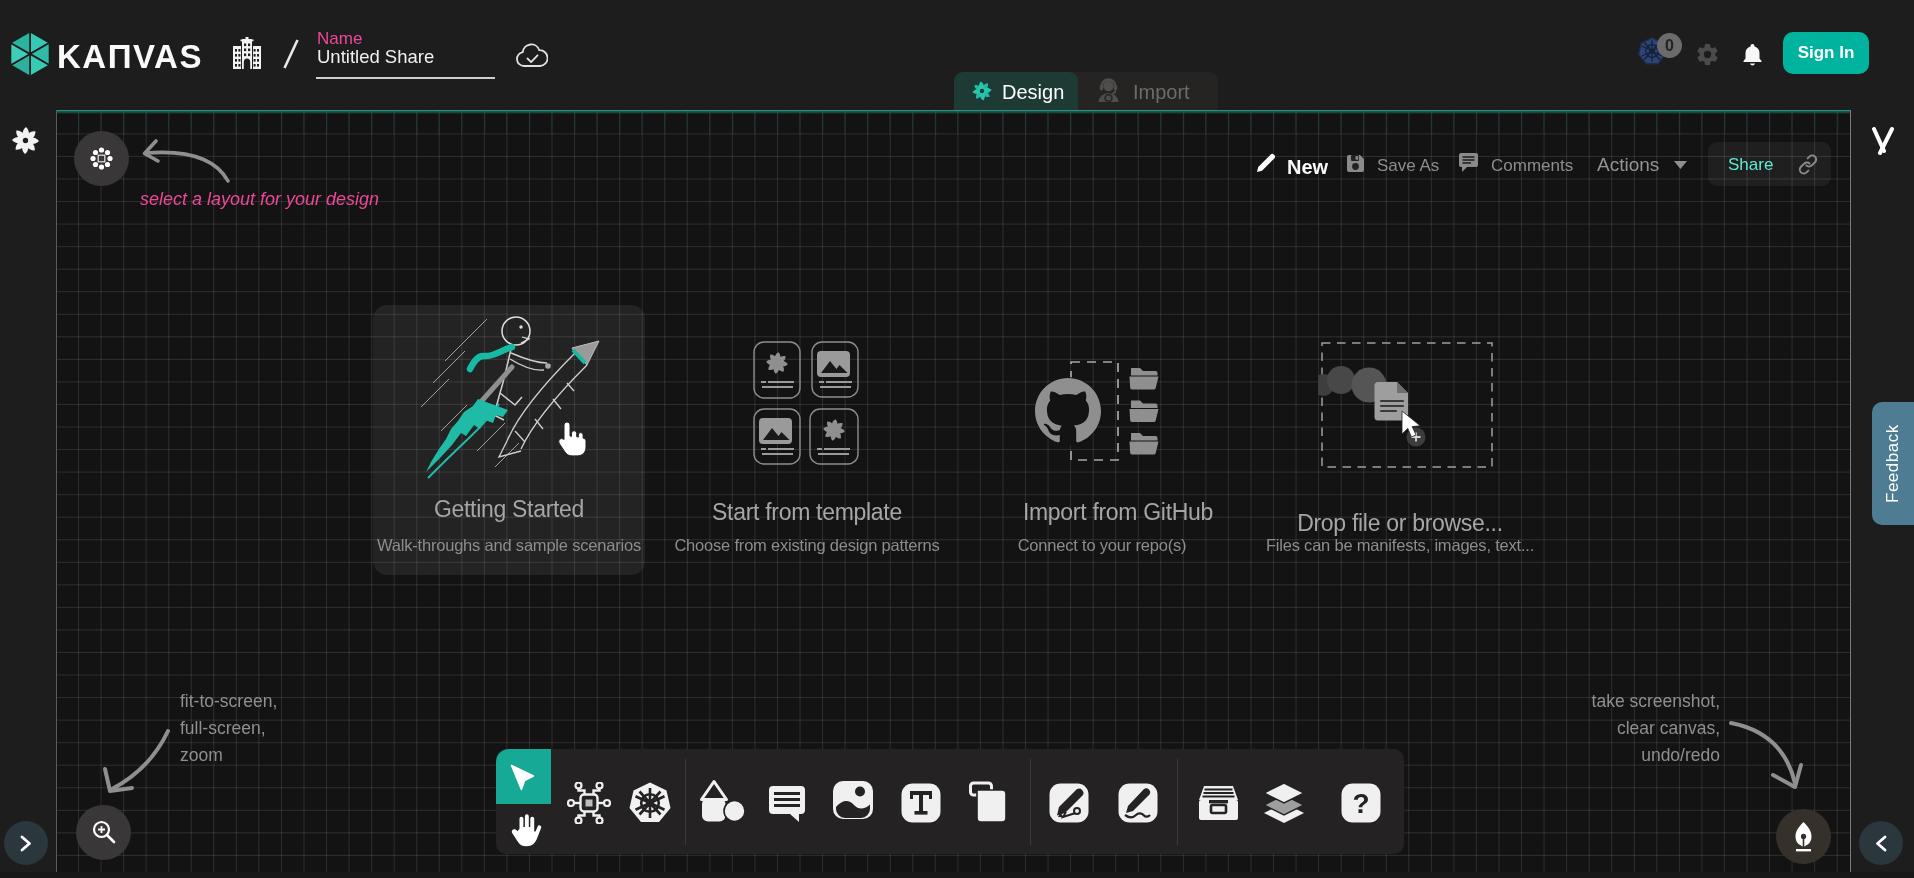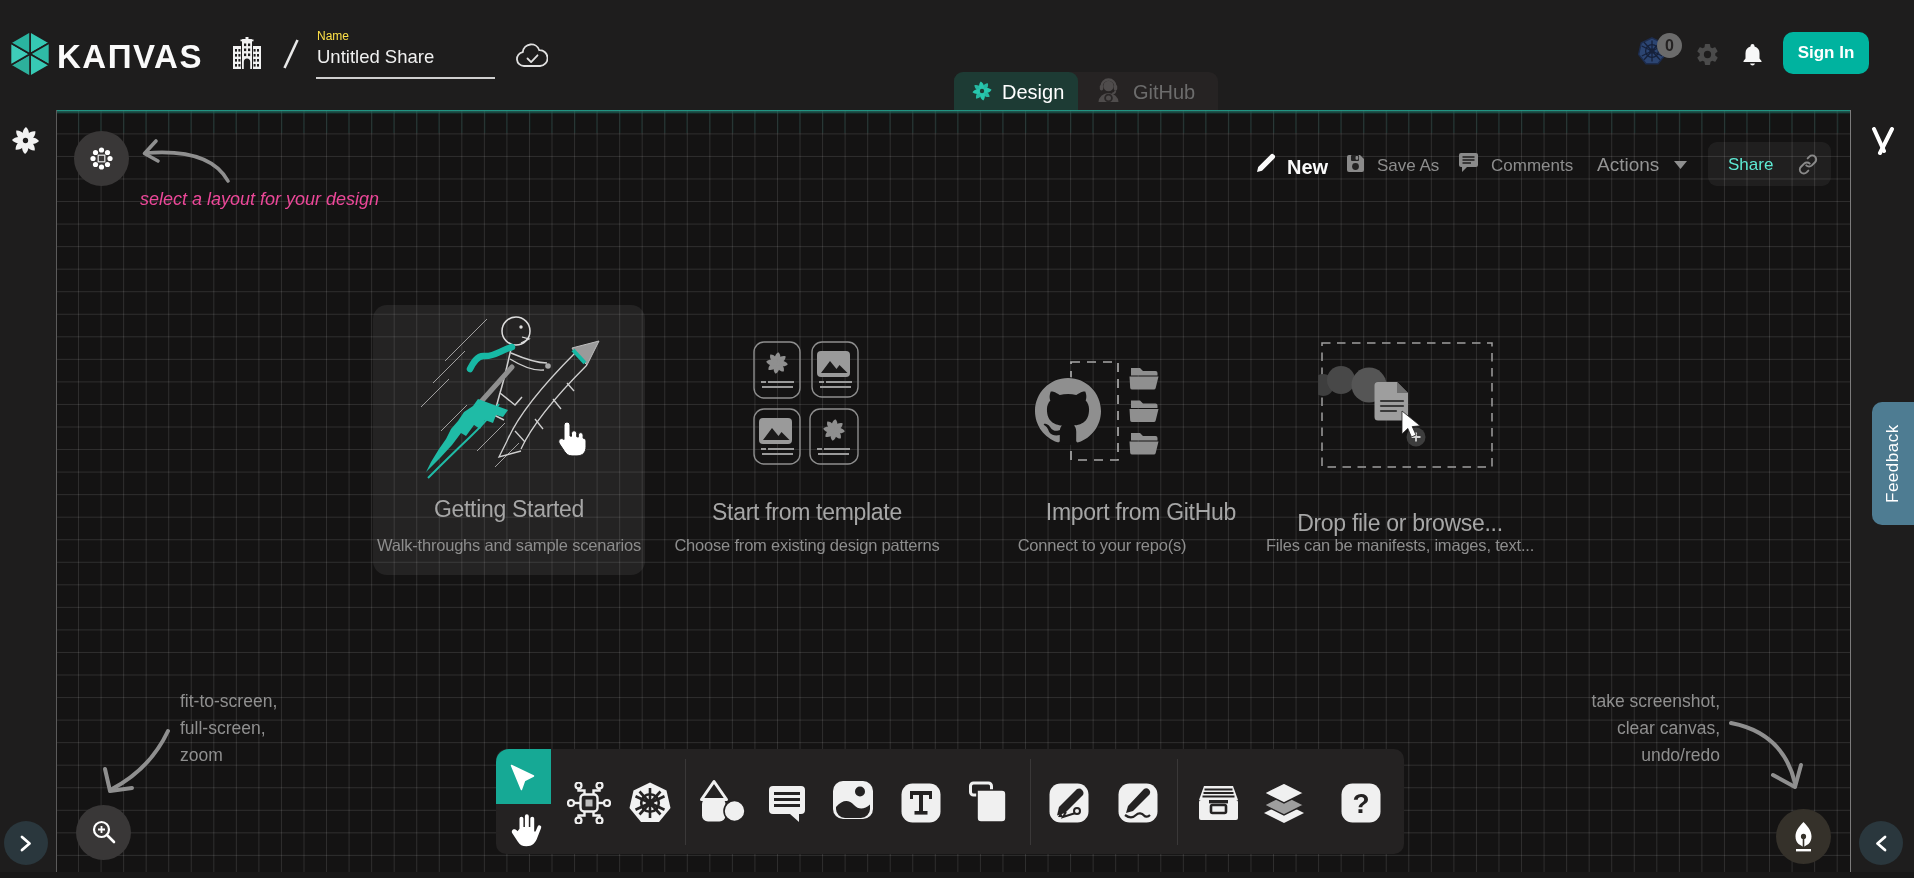--- a/index.html
+++ b/index.html
@@ -232,21 +232,21 @@
     <path transform="translate(5,23) scale(2.0625)" fill="#8f8f8f" d="M16 0 C7.16 0 0 7.16 0 16 c0 7.07 4.58 13.06 10.94 15.18 .8 .15 1.09 -.35 1.09 -.77 0 -.38 -.01 -1.39 -.02 -2.72 -4.45 .97 -5.39 -2.15 -5.39 -2.15 -.73 -1.85 -1.78 -2.34 -1.78 -2.34 -1.45 -.99 .11 -.97 .11 -.97 1.6 .11 2.45 1.65 2.45 1.65 1.43 2.45 3.75 1.74 4.66 1.33 .15 -1.03 .56 -1.74 1.02 -2.14 -3.55 -.4 -7.29 -1.78 -7.29 -7.91 0 -1.75 .62 -3.18 1.65 -4.3 -.17 -.4 -.72 -2.03 .16 -4.24 0 0 1.34 -.43 4.4 1.64 1.28 -.36 2.65 -.53 4.01 -.54 1.36 .01 2.73 .18 4.01 .54 3.05 -2.07 4.39 -1.64 4.39 -1.64 .88 2.21 .33 3.84 .16 4.24 1.03 1.12 1.64 2.55 1.64 4.3 0 6.15 -3.74 7.5 -7.31 7.9 .58 .49 1.09 1.47 1.09 2.97 0 2.14 -.02 3.87 -.02 4.4 0 .43 .29 .93 1.1 .77 C27.42 29.06 32 23.07 32 16 32 7.16 24.84 0 16 0z"></path>
     <g fill="#8f8f8f">
       <path d="M101 13 h9 l3 3 h12.5 a2 2 0 0 1 2 2 v2.5 h-26.5z"></path>
       <path d="M99.5 21.5 h29 l-2.8 11.5 a2 2 0 0 1 -2 1.6 h-21.5 a2 2 0 0 1 -2 -1.6z"></path>
       <path d="M101 45.5 h9 l3 3 h12.5 a2 2 0 0 1 2 2 v2.5 h-26.5z"></path>
       <path d="M99.5 54 h29 l-2.8 11.5 a2 2 0 0 1 -2 1.6 h-21.5 a2 2 0 0 1 -2 -1.6z"></path>
       <path d="M101 78 h9 l3 3 h12.5 a2 2 0 0 1 2 2 v2.5 h-26.5z"></path>
       <path d="M99.5 86.5 h29 l-2.8 11.5 a2 2 0 0 1 -2 1.6 h-21.5 a2 2 0 0 1 -2 -1.6z"></path>
     </g>
   </svg>
-  <div class="abs cardtitle" style="left:936px;top:499px;width:300px;text-align:right;">Import from GitHub</div>
+  <div class="abs cardtitle" style="left:968px;top:499px;width:300px;">Import from GitHub</div>
   <div class="abs cardsub" style="left:952px;top:536px;width:300px;">Connect to your repo(s)</div>
 
   <svg class="abs" style="left:1318px;top:340px;" width="180" height="132" viewBox="0 0 180 132">
     <rect x="4" y="3" width="170" height="124" fill="none" stroke="#9f9f9f" stroke-width="1.5" stroke-dasharray="8.5 6.5"></rect>
     <circle cx="5" cy="45" r="11" fill="#3e3e3e"></circle>
     <circle cx="23" cy="40" r="14" fill="#484848"></circle>
     <circle cx="51" cy="45" r="17.5" fill="#555555"></circle>
     <path d="M60 42 h19 l11 11 v24 a3.5 3.5 0 0 1 -3.5 3.5 h-26.5 a3.5 3.5 0 0 1 -3.5 -3.5 v-31.5 a3.5 3.5 0 0 1 3.5 -3.5z" fill="#9e9e9e"></path>
     <path d="M79 42 l11 11 h-11z" fill="#6e6e6e"></path>
     <g stroke="#3a3a3a" stroke-width="2.2" stroke-linecap="round">
@@ -451,21 +451,21 @@
         <rect x="23.6" y="22" width="2" height="2.6"></rect>
           <rect x="27" y="22" width="2" height="2.6"></rect>
         <rect x="23.6" y="27" width="2" height="2.6"></rect>
           <rect x="27" y="27" width="2" height="2.6"></rect>
       </g>
     </svg>
     <svg class="abs" style="left:282px;top:38px;" width="18" height="32" viewBox="0 0 18 32">
       <line x1="15.5" y1="2" x2="2.5" y2="30" stroke="#e8e8e8" stroke-width="2.6"></line>
     </svg>
 
-    <div class="abs" style="left:317px;top:29px;color:#fde047;font-size:12px;">Name</div>
+    <div class="abs" style="left:317px;top:29px;color:#ec4899;font-size:17px;">Name</div>
     <div class="abs" style="left:317px;top:46px;color:#f0f0f0;font-size:18.5px;">Untitled Share</div>
     <div class="abs" style="left:316px;top:77px;width:179px;height:2px;background:#cfcfcf;"></div>
 
     <svg class="abs" style="left:516px;top:43px;" width="32" height="26" viewBox="0 0 32 26">
       <path d="M8 23 a7 7 0 0 1 -1.2 -13.9 A8.5 8.5 0 0 1 23.3 7.2 A6.4 6.4 0 0 1 24 23 Z" fill="none" stroke="#e0e0e0" stroke-width="1.8"></path>
       <path d="M11.5 15.5 l3.6 3.6 l6.4 -6.8" fill="none" stroke="#e0e0e0" stroke-width="1.8" stroke-linecap="round" stroke-linejoin="round"></path>
     </svg>
 
     <div class="abs" style="left:954px;top:72px;width:264px;height:38px;background:#262323;border-radius:9px 9px 0 0;"></div>
     <div class="abs" style="left:954px;top:72px;width:124px;height:38px;background:#1d3b34;border-radius:9px 9px 0 0;"></div>
@@ -487,21 +487,21 @@
       <g fill="#4f4c4c">
         <circle cx="12.5" cy="8" r="5.2"></circle>
         <path d="M2.5 24 a10 9 0 0 1 20 0 z"></path>
       </g>
       <path d="M5.5 8.5 a7 7 0 0 1 14 0" fill="none" stroke="#4f4c4c" stroke-width="2.4"></path>
       <rect x="3.8" y="7" width="3.4" height="5.4" rx="1.6" fill="#4f4c4c"></rect>
       <rect x="17.8" y="7" width="3.4" height="5.4" rx="1.6" fill="#4f4c4c"></rect>
       <path d="M19.5 12.4 a3.4 3.4 0 0 1 -3.4 3.2" fill="none" stroke="#4f4c4c" stroke-width="1.6"></path>
       <circle cx="12.5" cy="20" r="3.4" fill="none" stroke="#2a2727" stroke-width="1.8"></circle>
     </svg>
-    <div class="abs" style="left:1133px;top:81px;color:#6c6c6c;font-size:20px;">GitHub</div>
+    <div class="abs" style="left:1133px;top:81px;color:#6c6c6c;font-size:20px;">Import</div>
 
     <svg class="abs" style="left:1638px;top:37px;" width="28" height="30" viewBox="0 0 28 30">
       <polygon points="14,0.8 24.8,6 27.4,17.5 20,26.8 8,26.8 0.6,17.5 3.2,6" fill="#2c4572" stroke="#1d2c4d" stroke-width="1.4"></polygon>
       <g stroke="#16213a" stroke-width="1.3" fill="none">
         <circle cx="14" cy="14" r="6.4"></circle>
         <line x1="14" y1="3.6" x2="14" y2="24.4"></line>
         <line x1="3.8" y1="9" x2="24.2" y2="19"></line>
         <line x1="24.2" y1="9" x2="3.8" y2="19"></line>
         <line x1="6" y1="22.8" x2="22" y2="5.2"></line>
         <line x1="22" y1="22.8" x2="6" y2="5.2"></line>

